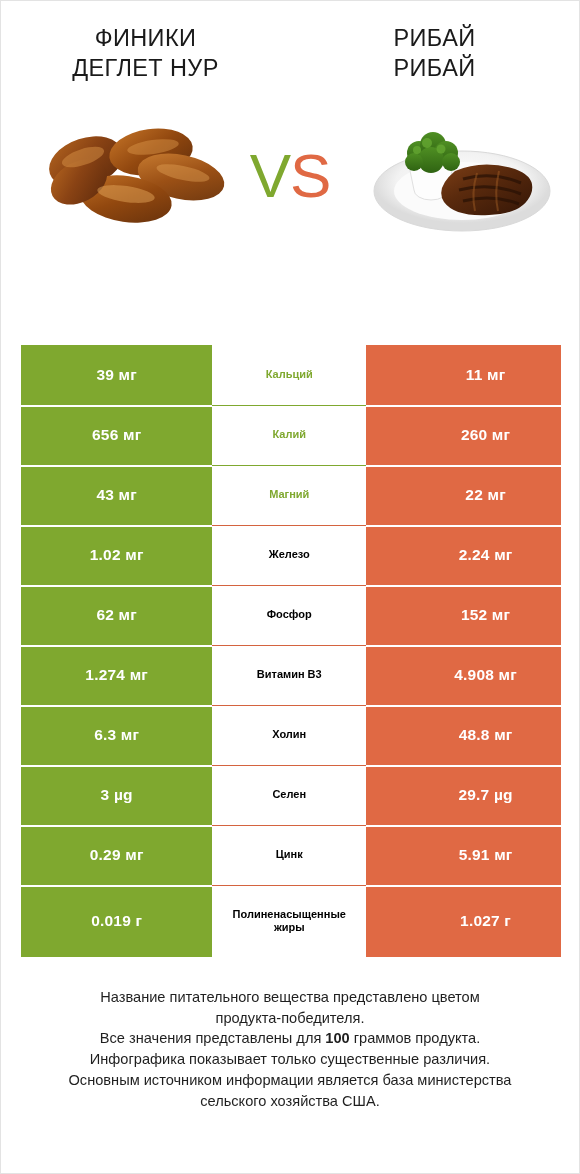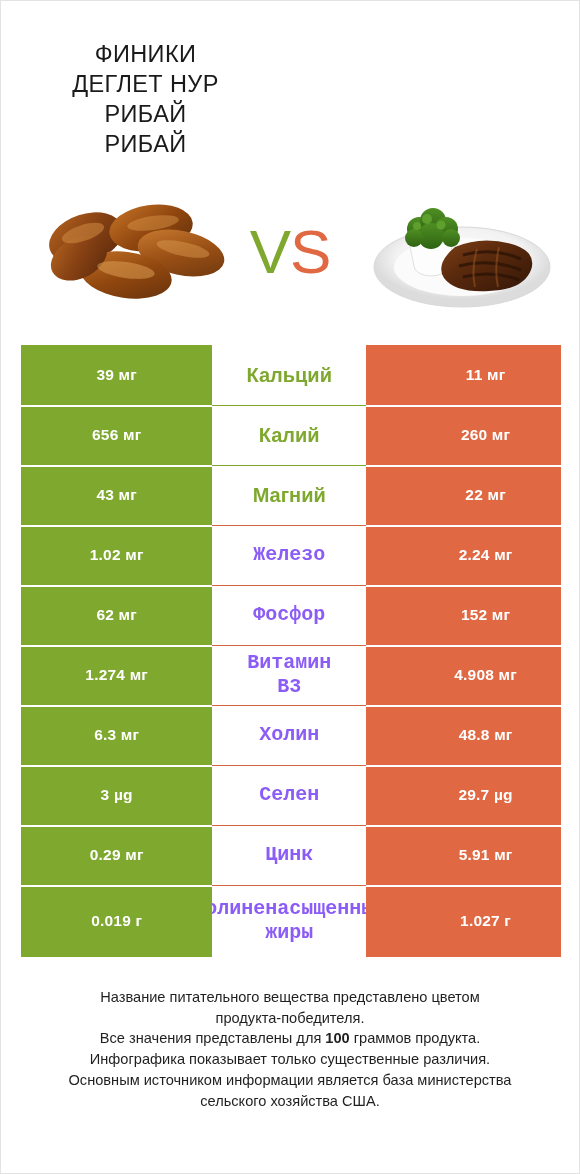--- a/index.html
+++ b/index.html
@@ -10,22 +10,21 @@
     overflow:hidden;
     box-sizing:border-box;
     border:1px solid #e3e3e3;
     position:relative;
   }
   .page{position:relative;width:578px;height:1172px;}
 
   
   .titles{
     display:flex;
-    padding-top:38px;
-    flex-direction:column;
+    padding-top:22px;
   }
   .title-col{
     width:50%;
     text-align:center;
     font-size:23.5px;
     line-height:1.28;
     letter-spacing:.4px;
     color:#1a1a1a;
     font-weight:400;
   }
@@ -77,31 +76,31 @@
     color:#ffffff;
     font-size:15.5px;
     font-weight:700;
     letter-spacing:.2px;
   }
   .cell.left{background:#7FA82F;}
   .cell.right{background:#E06944;padding-left:44px;}
   .cell.mid{
     width:164px;
     background:#ffffff;
-    font-size:20px;
+    font-size:11px;
     font-weight:700;
     line-height:1.22;
     padding:0 18px;
     overflow:hidden;
     white-space:normal;
     position:relative;
     z-index:2;
   }
   .row.win-green .cell.mid{color:#7FA82F;}
-  .row.win-orange .cell.mid{color:#8b5cf6;font-family:Liberation Mono, monospace;}
+  .row.win-orange .cell.mid{color:#000000;}
 
   
   .row + .row .cell.mid::before{
     content:"";
     position:absolute;
     left:0;right:0;top:0;
     height:1px;
   }
   .row.win-green + .row .cell.mid::before,
   .row.win-green.sep-green .cell.mid::before{background:#7FA82F;}

